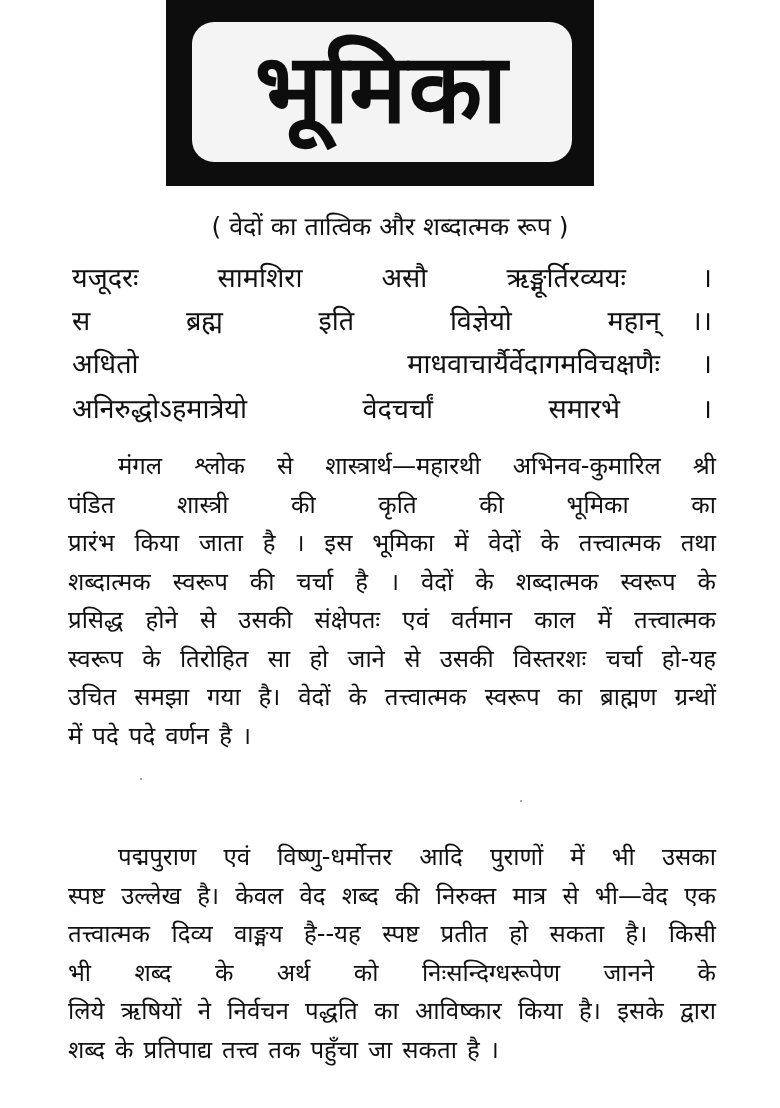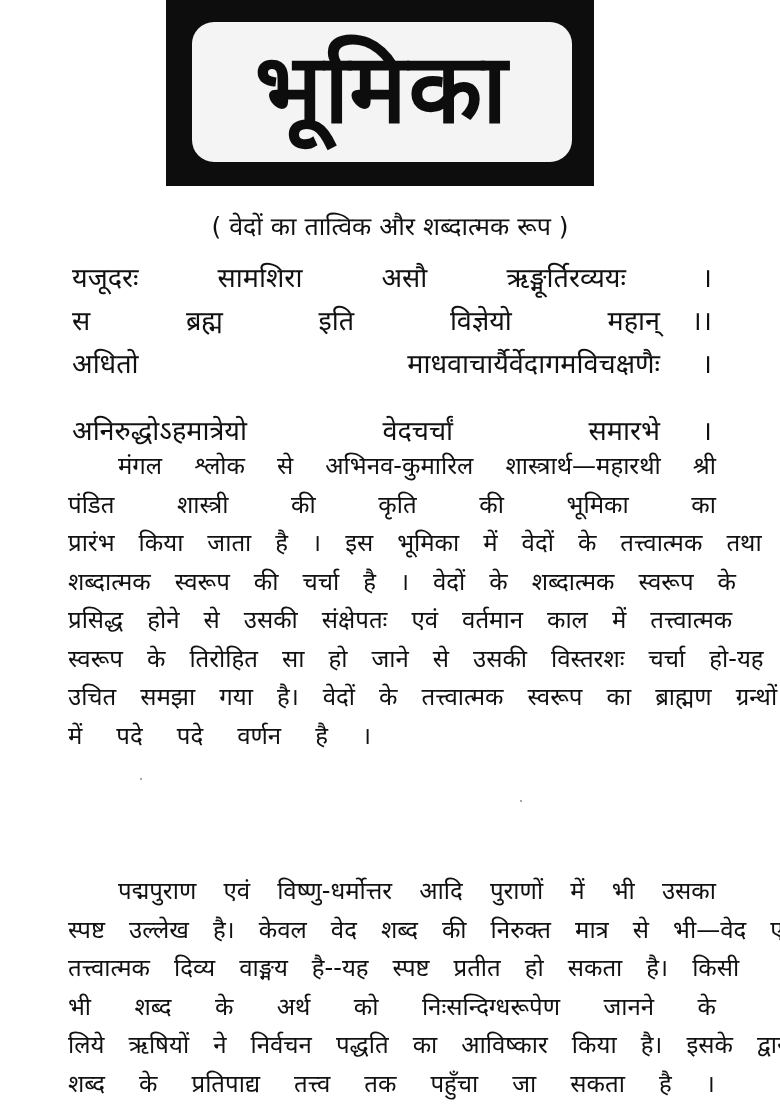--- a/index.html
+++ b/index.html
@@ -80,21 +80,20 @@
       left: 68px;
       width: 648px;
       font-size: 24px;
       line-height: 38.5px;
     }
     .para .line {
       display: flex;
       justify-content: space-between;
       white-space: nowrap;
       height: 38.5px;
-      gap: 24px;
     }
     .para .line.last {
       justify-content: flex-start;
     }
     .para .line.last span {
       margin-right: 10px;
     }
     .para .line.indent {
       padding-left: 50px;
     }
@@ -136,36 +135,36 @@
   </div>
   <span class="danda">।।</span>
 </div>
 <div class="verse" style="top:344px;">
   <div class="v-text">
     <span>अधितो</span>
     <span>माधवाचार्यैर्वेदागमविचक्षणैः</span>
   </div>
   <span class="danda">।</span>
 </div>
-<div class="verse" style="top:411px;">
+<div class="verse" style="top:389px;gap:40px;">
   <div class="v-text">
     <span>अनिरुद्धोऽहमात्रेयो</span>
     <span>वेदचर्चां</span>
     <span>समारभे</span>
   </div>
   <span class="danda">।</span>
 </div>
 
 <div class="para" style="top:447px;">
   <div class="line indent">
       <span>मंगल</span>
       <span>श्लोक</span>
       <span>से</span>
+      <span>शास्त्रार्थ—महारथी</span>
       <span>अभिनव-कुमारिल</span>
-      <span>शास्त्रार्थ—महारथी</span>
       <span>श्री</span>
     </div>
   <div class="line">
       <span>पंडित</span>
       <span>शास्त्री</span>
       <span>की</span>
       <span>कृति</span>
       <span>की</span>
       <span>भूमिका</span>
       <span>का</span>
@@ -238,21 +237,21 @@
   <div class="line last">
       <span>में</span>
       <span>पदे</span>
       <span>पदे</span>
       <span>वर्णन</span>
       <span>है</span>
       <span>।</span>
     </div>
 </div>
 
-<div class="para" style="top:872px;">
+<div class="para" style="top:838px;">
   <div class="line indent">
       <span>पद्मपुराण</span>
       <span>एवं</span>
       <span>विष्णु-धर्मोत्तर</span>
       <span>आदि</span>
       <span>पुराणों</span>
       <span>में</span>
       <span>भी</span>
       <span>उसका</span>
     </div>

